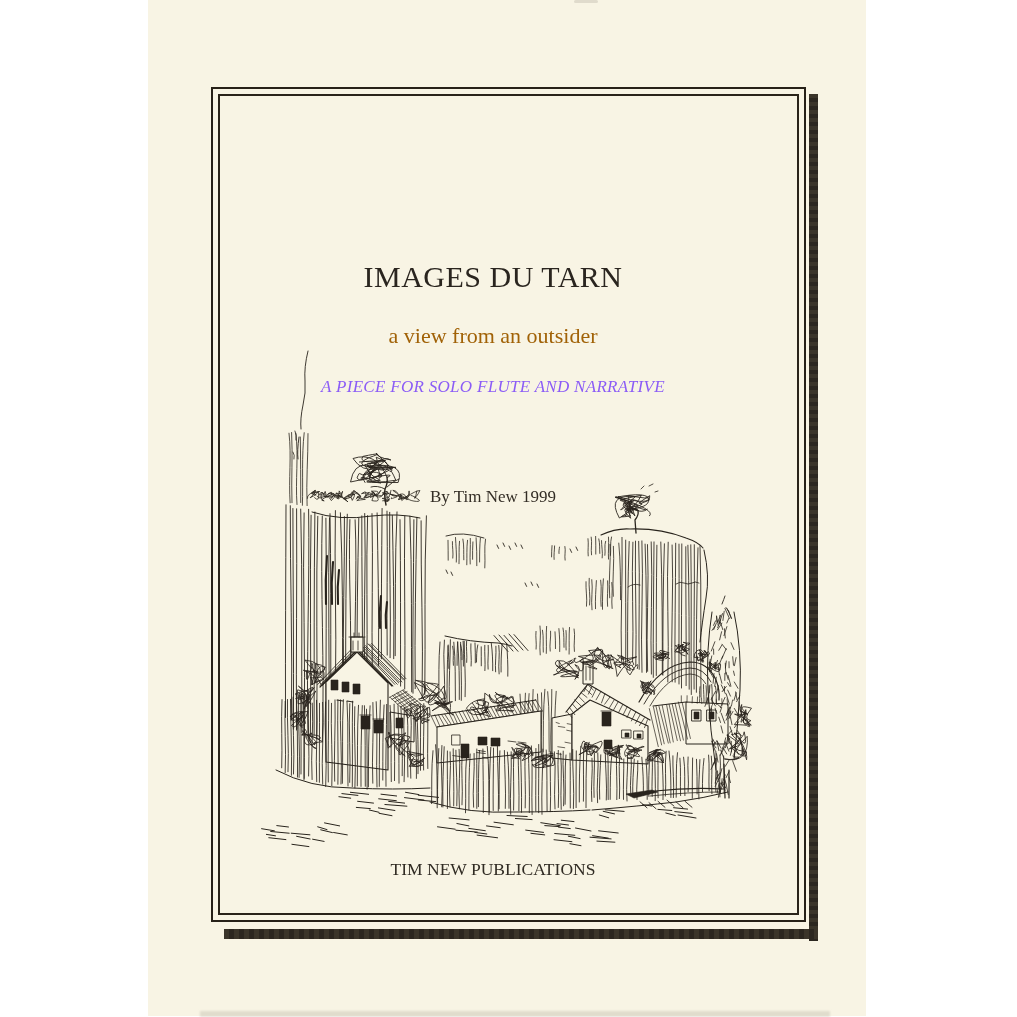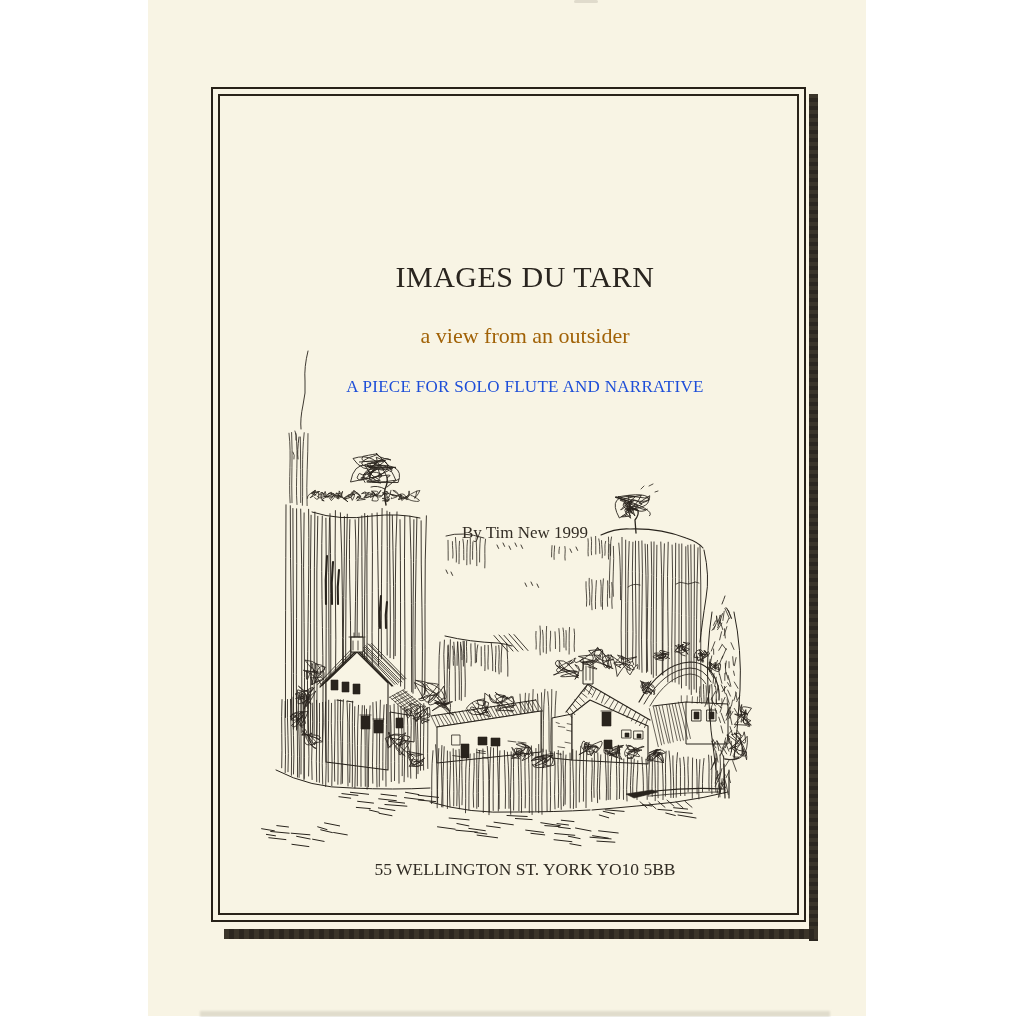--- a/index.html
+++ b/index.html
@@ -30,26 +30,26 @@
   }
   .frame-shadow-right{
     position:absolute;left:809px;top:94px;width:9px;height:847px;
     background:repeating-linear-gradient(180deg,#3b352a 0 4px,#2c2720 4px 8px);
   }
   .frame-shadow-bottom{
     position:absolute;left:224px;top:929px;width:594px;height:10px;
     background:repeating-linear-gradient(90deg,#3b352a 0 5px,#2c2720 5px 10px);
   }
   .textblock{
-    position:absolute;left:228px;width:594px;text-align:center;color:#2e2922;
+    position:absolute;left:196px;width:594px;text-align:center;color:#2e2922;
   }
   .title{top:260px;font-size:30px;letter-spacing:.5px;color:#2a251f;}
   .subtitle{top:323px;font-size:22px;color:#a16207;}
-  .piece{top:377px;font-size:17px;letter-spacing:.3px;color:#1d4ed8;}
-  .byline{top:487px;font-size:17px;color:#332d25;margin-top:36px;}
+  .piece{top:377px;font-size:17px;letter-spacing:.3px;color:#8b5cf6;font-style:italic;}
+  .byline{top:487px;font-size:17px;color:#332d25;}
   .footer{top:859px;font-size:17.5px;line-height:21.5px;color:#302b23;}
   svg.illus{position:absolute;left:0;top:0;pointer-events:none;}
 </style>
 </head>
 <body>
 
 <div class="paper"></div>
 <div class="paper-bottom-shadow"></div>
 <div class="smudge-top"></div>
 
@@ -57,21 +57,21 @@
 <div class="frame-inner"></div>
 <div class="frame-shadow-right"></div>
 <div class="frame-shadow-bottom"></div>
 
 <div class="textblock title">IMAGES DU TARN</div>
 <div class="textblock subtitle">a view from an outsider</div>
 <div class="textblock piece">A PIECE FOR SOLO FLUTE AND NARRATIVE</div>
 <div class="textblock byline">By Tim New 1999</div>
 
 <div class="textblock footer">
-  <div>55 WELLINGTON ST. YORK YO10 5BB</div>
+  <div>TIM NEW PUBLICATIONS</div>
 </div>
 
 <svg class="illus" id="illus" width="1017" height="1017" viewBox="0 0 1017 1017" role="img" aria-label="Pen-and-ink drawing of the Tarn gorge: tall limestone cliffs topped with trees, a cluster of stone village houses at their base, bushes, a tall tree at right and a grassy bank in the foreground">
   <g id="g-stream">
       <path d="M308 351q-4 16-3 30q1 12-2 24q-3 14-2 24m-2 8q-2 14-1 22" fill="none" stroke="#29241d" stroke-width="0.9" stroke-linecap="round"></path>
       <path d="M295 431q2 4 1 9m-3 12q2 3 1 7" fill="none" stroke="#29241d" stroke-width="0.8" stroke-linecap="round"></path>
     </g>
   <g id="g-cliffL">
       <path d="M289.0 433.2C291.7 456.1 288.5 479.1 290.1 502.8M291.6 432.5C292.9 455.6 291.1 478.8 292.0 502.7M295.8 433.2C298.8 456.7 295.2 480.3 297.0 504.5M300.3 437.0C300.6 458.6 300.8 480.2 300.7 502.5M304.2 432.7C301.5 456.7 303.2 480.6 302.4 505.3M308.0 433.6C308.1 457.4 306.0 481.1 307.1 505.6" fill="none" stroke="#29241d" stroke-width="0.8" stroke-linecap="round"></path>
       <path d="M286.0 504.8C285.8 575.0 285.3 645.2 285.5 717.5M290.3 505.7C290.0 576.5 292.7 647.3 291.4 720.2M292.9 508.5C293.0 581.3 293.9 654.2 293.4 729.2M296.6 508.8C297.1 581.8 296.0 654.8 296.5 730.1M300.7 509.1C302.7 582.9 301.2 656.6 302.0 732.6M304.1 512.9C302.3 585.6 305.8 658.3 304.1 733.3M308.6 509.3C309.8 584.8 306.2 660.3 308.0 738.1M311.1 515.2C309.5 587.4 311.4 659.6 310.4 734.1M314.9 512.0C313.9 585.7 314.3 659.5 314.1 735.4M317.8 516.3C315.6 589.4 317.8 662.4 316.7 737.6M322.3 516.0C320.2 590.1 324.7 664.2 322.4 740.6M325.9 518.2C326.9 591.4 325.5 664.6 326.2 740.1M329.5 517.8C327.5 591.2 330.0 664.6 328.8 740.3" fill="none" stroke="#29241d" stroke-width="0.9" stroke-linecap="round"></path>

